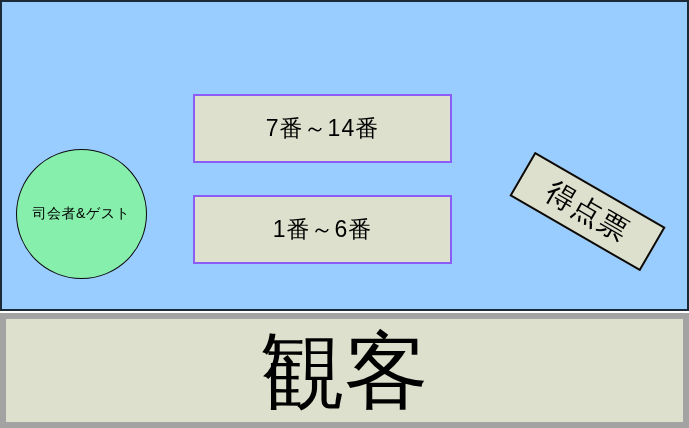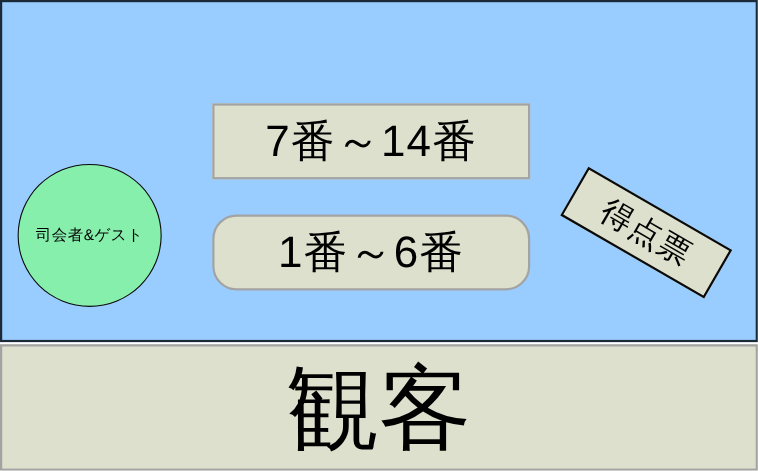--- a/index.html
+++ b/index.html
@@ -30,53 +30,53 @@
     display: flex;
     align-items: center;
     justify-content: center;
     font-size: 14px;
     letter-spacing: 0.5px;
     text-align: center;
   }
   .seat-block {
     position: absolute;
     left: 193px;
-    width: 289px; height: 69px;
+    width: 259px; height: 69px;
     background: #dce0cc;
-    border: 2px solid #a3a3a3;
+    border: 2px solid #8b5cf6;
     display: flex;
     align-items: center;
     justify-content: center;
-    font-size: 40px;
+    font-size: 23px;
     letter-spacing: 1px;
     white-space: nowrap;
   }
   .seat-block.upper { top: 94px; }
-  .seat-block.lower { top: 195px; border-radius: 22px; }
+  .seat-block.lower { top: 195px; }
   .score-card {
     position: absolute;
     left: 512px; top: 186px;
     width: 151px; height: 51px;
     background: #dce0cc;
     border: 2px solid #0a0a0a;
     transform: rotate(30deg);
     transform-origin: center center;
     display: flex;
     align-items: center;
     justify-content: center;
     font-size: 29px;
     letter-spacing: 1px;
     white-space: nowrap;
   }
   .audience-band {
     position: absolute;
     left: 0; top: 313px;
     width: 689px; height: 115px;
     background: #dce0cc;
-    border: 2px solid #a3a3a3;
+    border: 6px solid #a3a3a3;
     display: flex;
     align-items: center;
     justify-content: center;
     font-size: 84px;
     line-height: 1;
     white-space: nowrap;
   }
 </style>
 </head>
 <body>

